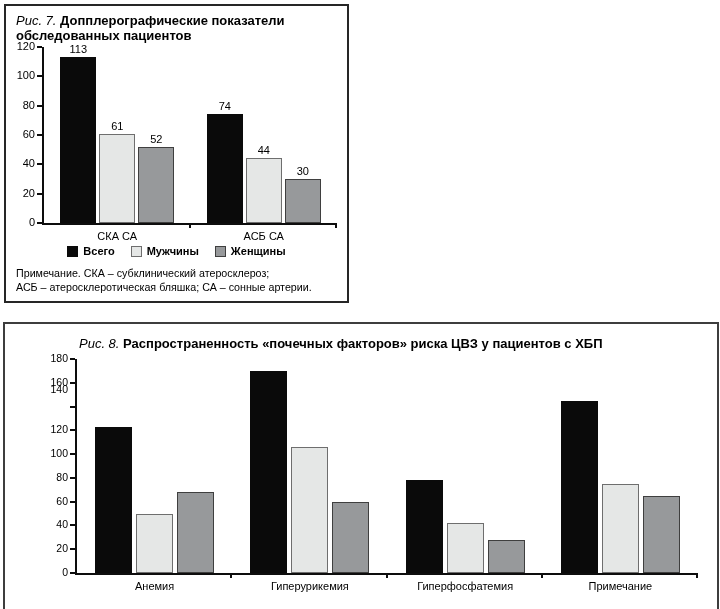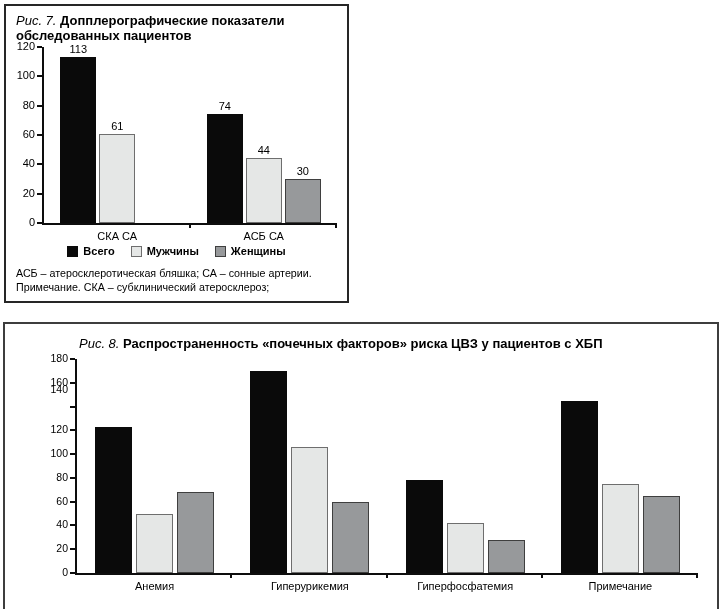--- a/index.html
+++ b/index.html
@@ -59,20 +59,24 @@
         <div class="ylabel" style="bottom: 170px;">120</div>
         <div class="bar-group" style="left: 16.25px; gap: 3px;">
           <div class="bar-wrap">
             <div class="bar" style="width: 36px; height: 165.733px; background: rgb(10, 10, 10);"></div>
             <div class="dlabel">113</div>
           </div>
           <div class="bar-wrap">
             <div class="bar" style="width: 36px; height: 89.4667px; background: rgb(229, 231, 230); border: 1px solid rgb(110, 110, 110);"></div>
             <div class="dlabel">61</div>
           </div>
+          <div class="bar-wrap">
+            <div class="bar" style="width: 36px; height: 76.2667px; background: rgb(151, 153, 155); border: 1px solid rgb(63, 63, 63);"></div>
+            <div class="dlabel">52</div>
+          </div>
         </div>
         <div class="xlabel" style="left: 0px; width: 146.5px; text-align: center;">СКА СА</div>
         <div class="xtick" style="left: 144.5px;"></div>
         <div class="bar-group" style="left: 162.75px; gap: 3px;">
           <div class="bar-wrap">
             <div class="bar" style="width: 36px; height: 108.533px; background: rgb(10, 10, 10);"></div>
             <div class="dlabel">74</div>
           </div>
           <div class="bar-wrap">
             <div class="bar" style="width: 36px; height: 64.5333px; background: rgb(229, 231, 230); border: 1px solid rgb(110, 110, 110);"></div>
@@ -94,22 +98,22 @@
         <span class="legend-item">
           <span class="swatch" style="background: rgb(229, 231, 230); border: 1px solid rgb(110, 110, 110);"></span>
           <span class="legend-label">Мужчины</span>
         </span>
         <span class="legend-item">
           <span class="swatch" style="background: rgb(151, 153, 155); border: 1px solid rgb(63, 63, 63);"></span>
           <span class="legend-label">Женщины</span>
         </span>
       </div>
     <div class="note">
+      <div>Примечание. СКА – субклинический атеросклероз;</div>
       <div>АСБ – атеросклеротическая бляшка; СА – сонные артерии.</div>
-      <div>Примечание. СКА – субклинический атеросклероз;</div>
     </div>
   </section>
 
   <section class="figure-box" id="fig8-box">
     <div class="fig-title" id="fig8-title">
       <em>Рис. 8.</em>
       <strong>Распространенность «почечных факторов» риска ЦВЗ у пациентов с ХБП</strong>
     </div>
     <div class="plot" id="fig8-plot">
         <div class="ytick" style="bottom: -1px;"></div>

